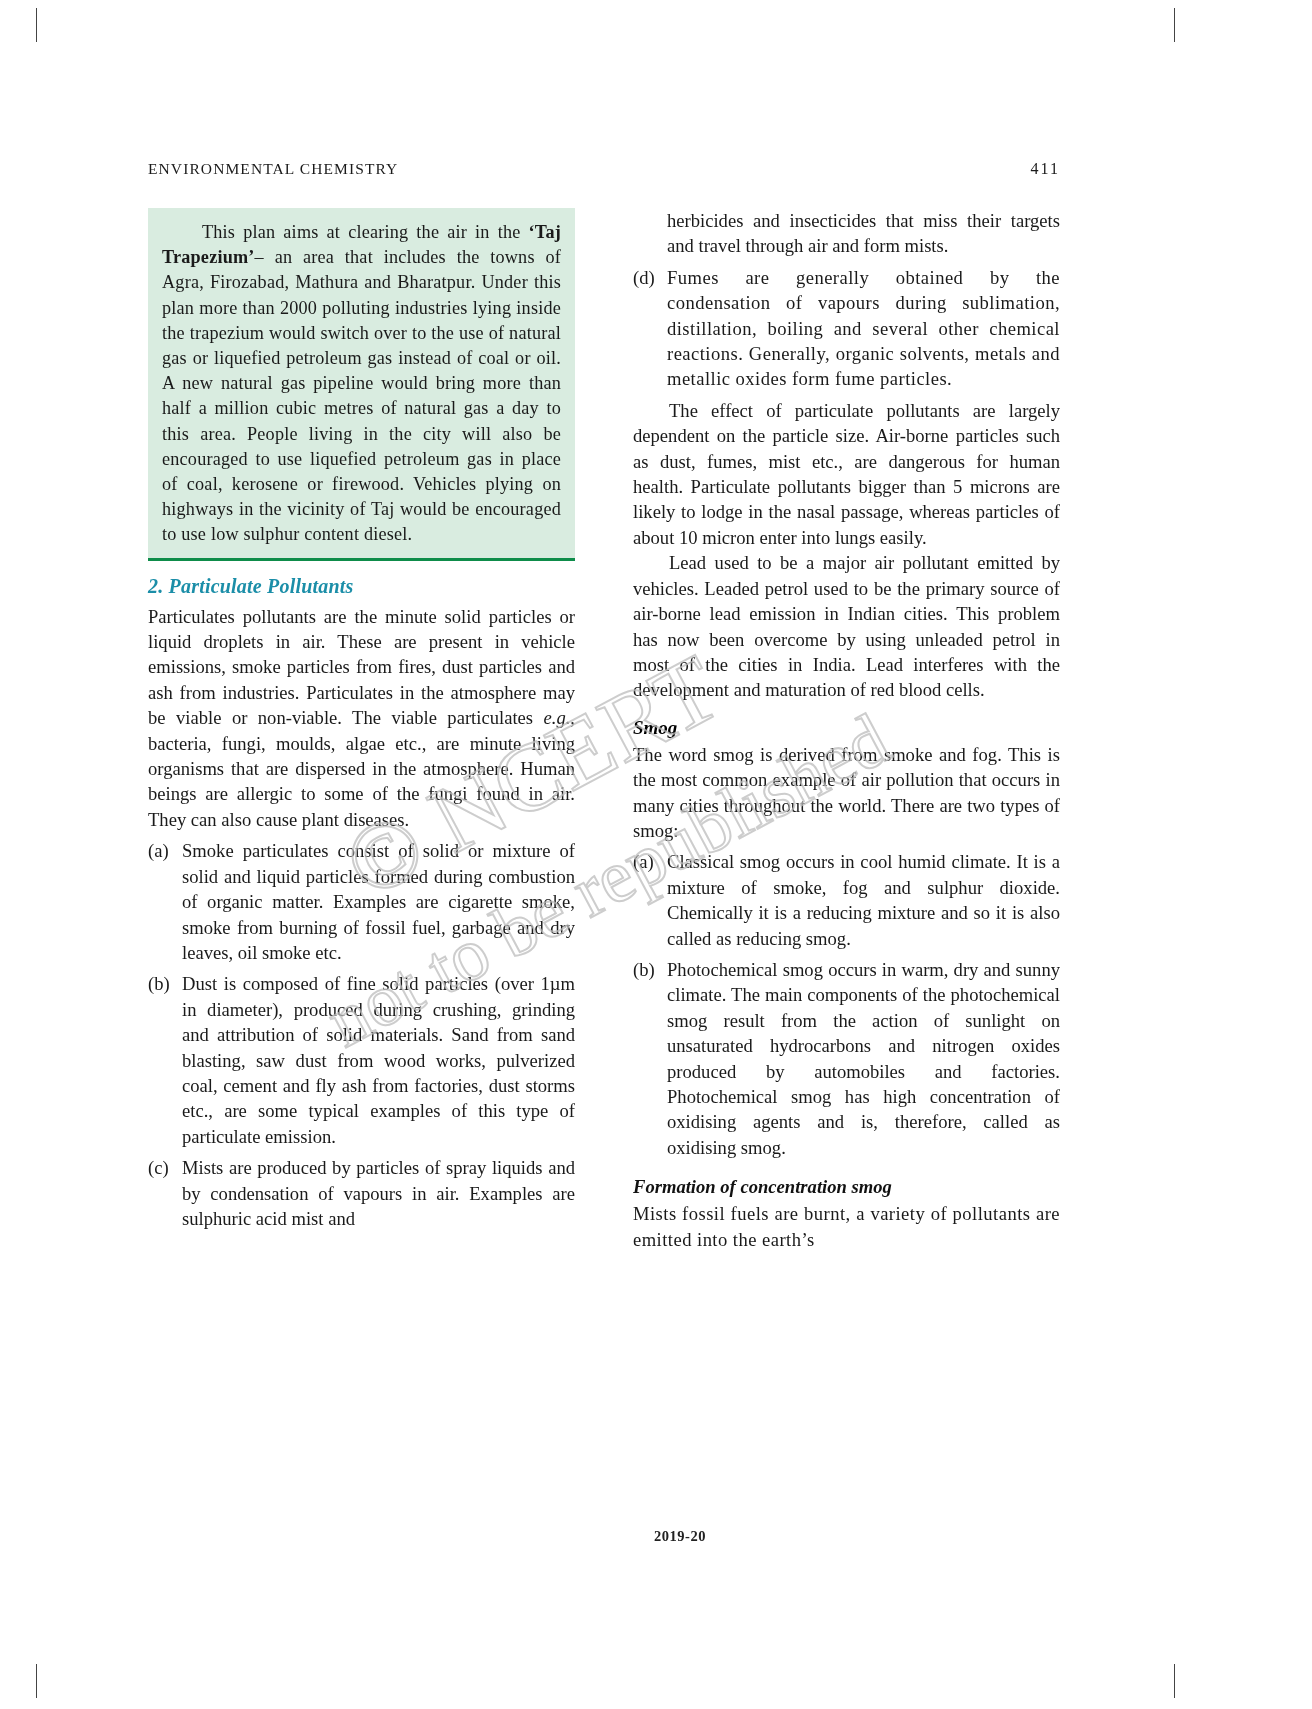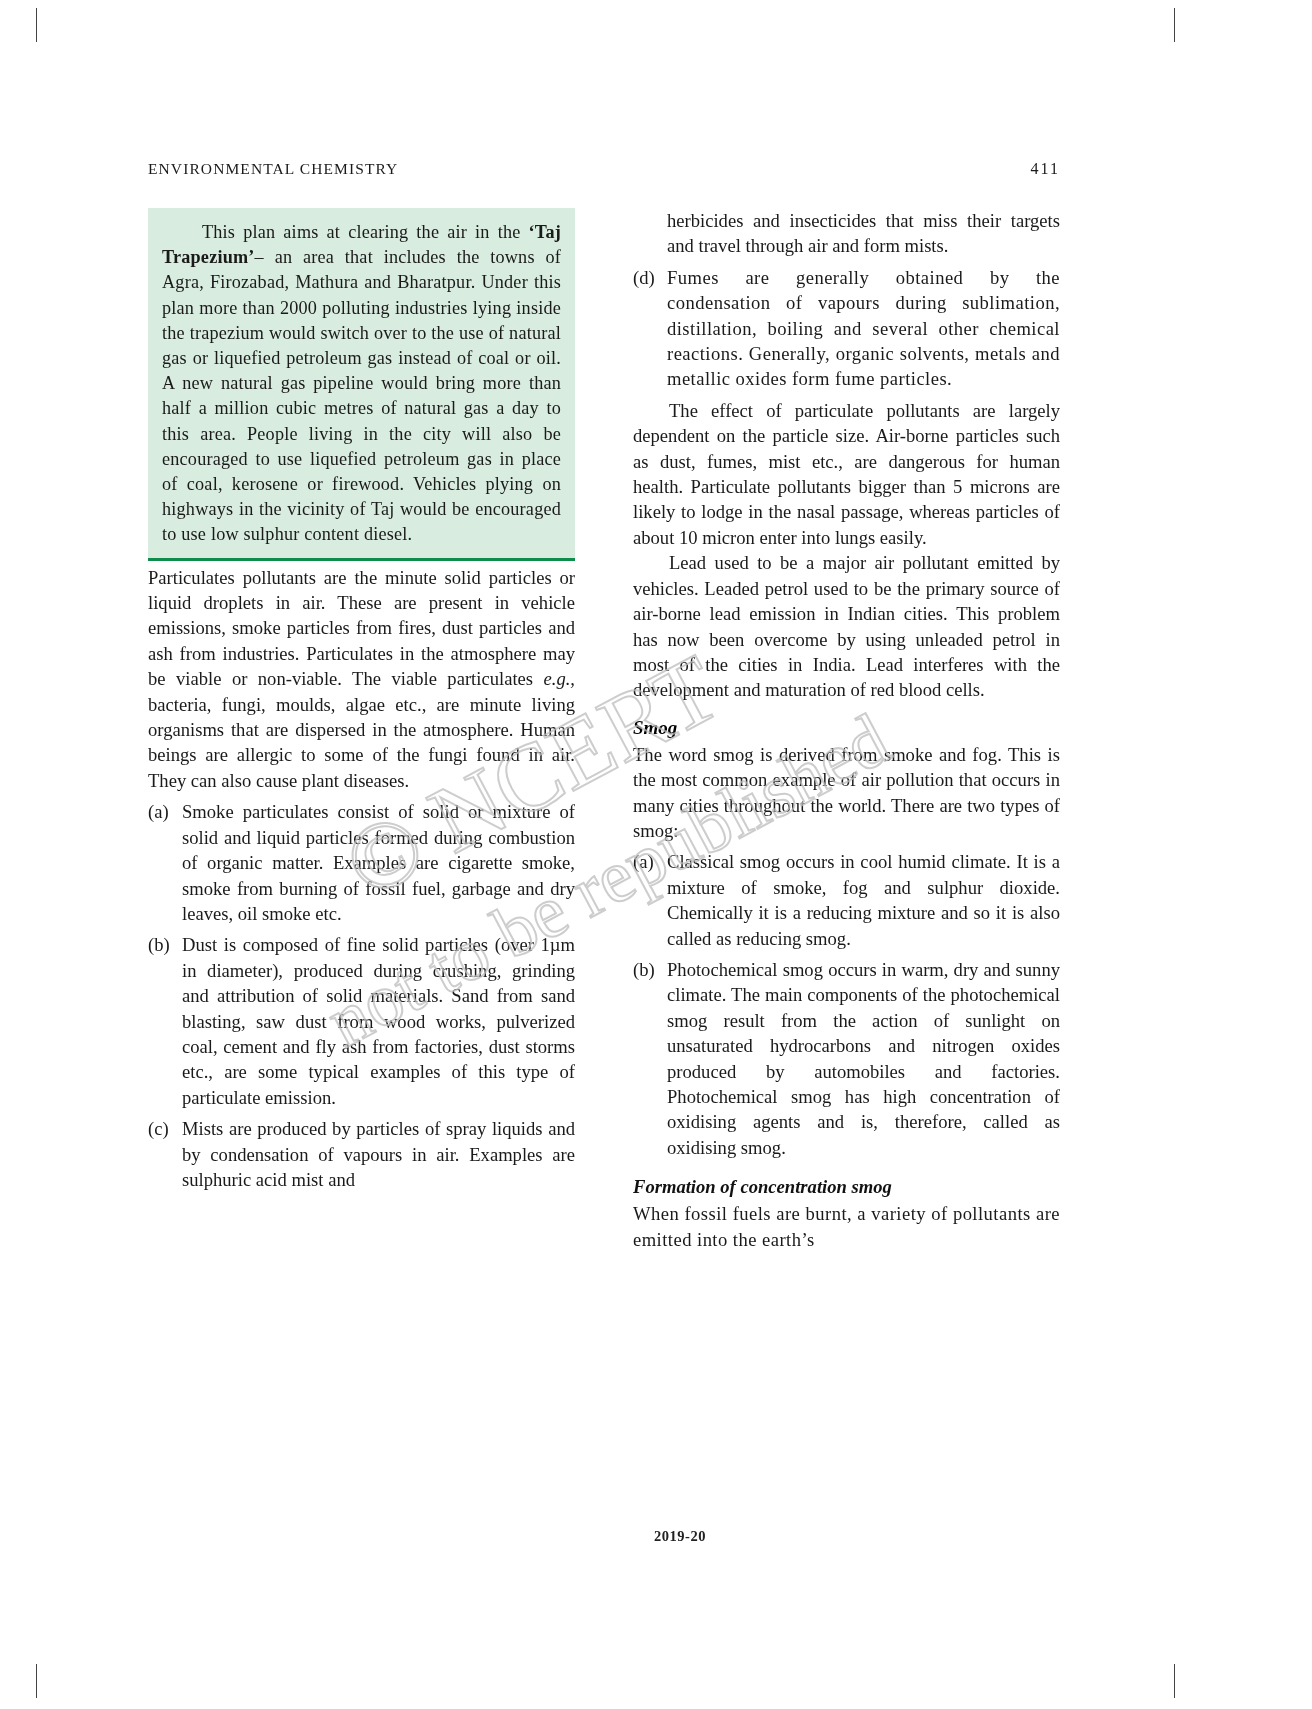--- a/index.html
+++ b/index.html
@@ -181,20 +181,21 @@
   <div class="cols">
 
     <div class="col">
 
       <div class="greenbox">
         <p class="spread2">
           <span>This plan aims at clearing the air in the <b>‘Taj Trapezium’</b>– an area that includes the towns of Agra, Firozabad, Mathura and Bharatpur. Under this plan more than 2000 polluting industries lying inside the trapezium would switch over to the use of natural gas or liquefied petroleum gas instead of coal or oil. A new natural gas pipeline would bring more than half a million cubic metres of natural gas a day to this area.  People living in the city will also be encouraged to use liquefied petroleum gas in place of coal, kerosene or firewood. Vehicles plying on highways in the vicinity of Taj would be encouraged to use low sulphur content diesel.</span>
         </p>
       </div>
 
+      <h2 class="sec">2. Particulate Pollutants</h2>
 
       <p>Particulates pollutants are the minute solid particles or liquid droplets in air. These are present in vehicle emissions, smoke particles from fires, dust particles and ash from industries. Particulates in the atmosphere may be viable or non-viable. The viable particulates <i>e.g.,</i> bacteria, fungi, moulds, algae etc., are minute living organisms that are dispersed in the atmosphere. Human beings are allergic to some of the fungi found in air. They can also cause plant diseases.</p>
 
 
       <ul class="ilist">
         <li>
           <span class="mark">(a)</span>
           <span class="txt">Smoke particulates consist of solid or mixture of solid and liquid particles formed during combustion of organic matter. Examples are cigarette smoke, smoke from burning of fossil fuel, garbage and dry leaves, oil smoke etc.</span>
         </li>
         <li>
@@ -234,21 +235,21 @@
           <span class="txt">Classical smog occurs in cool humid climate. It is a mixture of smoke, fog and sulphur dioxide. Chemically it is a reducing mixture and so it is also called as reducing smog.</span>
         </li>
         <li>
           <span class="mark">(b)</span>
           <span class="txt">Photochemical smog occurs in warm, dry and sunny climate. The main components of the photochemical smog result from the action of sunlight on unsaturated hydrocarbons and nitrogen oxides produced by automobiles and factories. Photochemical smog has high concentration of oxidising agents and is, therefore, called as oxidising smog.</span>
         </li>
       </ul>
 
       <h3 class="sub2">Formation of concentration smog</h3>
 
-      <p class="spread2">When fossil fuels are burnt, a variety of pollutants are emitted into the earth’s</p>
+      <p class="spread2">Mists fossil fuels are burnt, a variety of pollutants are emitted into the earth’s</p>
 
     </div>
   </div>
 
   <div class="watermark">
     <svg viewBox="0 0 760 560" xmlns="http://www.w3.org/2000/svg">
       <g transform="rotate(-28 380 280)" fill="none" stroke="#b9b9b9" stroke-width="2" opacity="0.75">
         <text x="120" y="210" font-family="Liberation Serif, serif" font-size="96" fill="none" stroke="#bdbdbd" stroke-width="2">© NCERT</text>
         <text x="30" y="330" font-family="Liberation Serif, serif" font-size="74" fill="none" stroke="#bdbdbd" stroke-width="2">not to be republished</text>
       </g>

